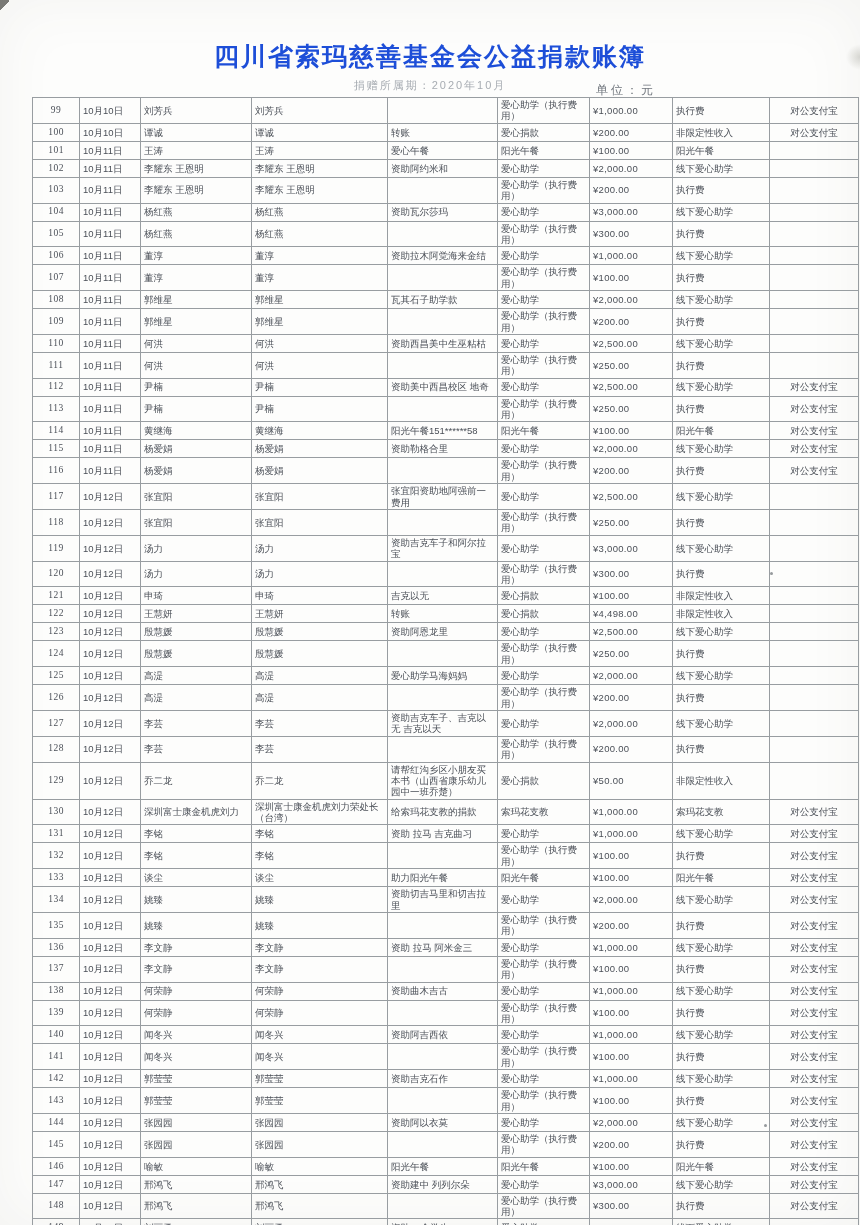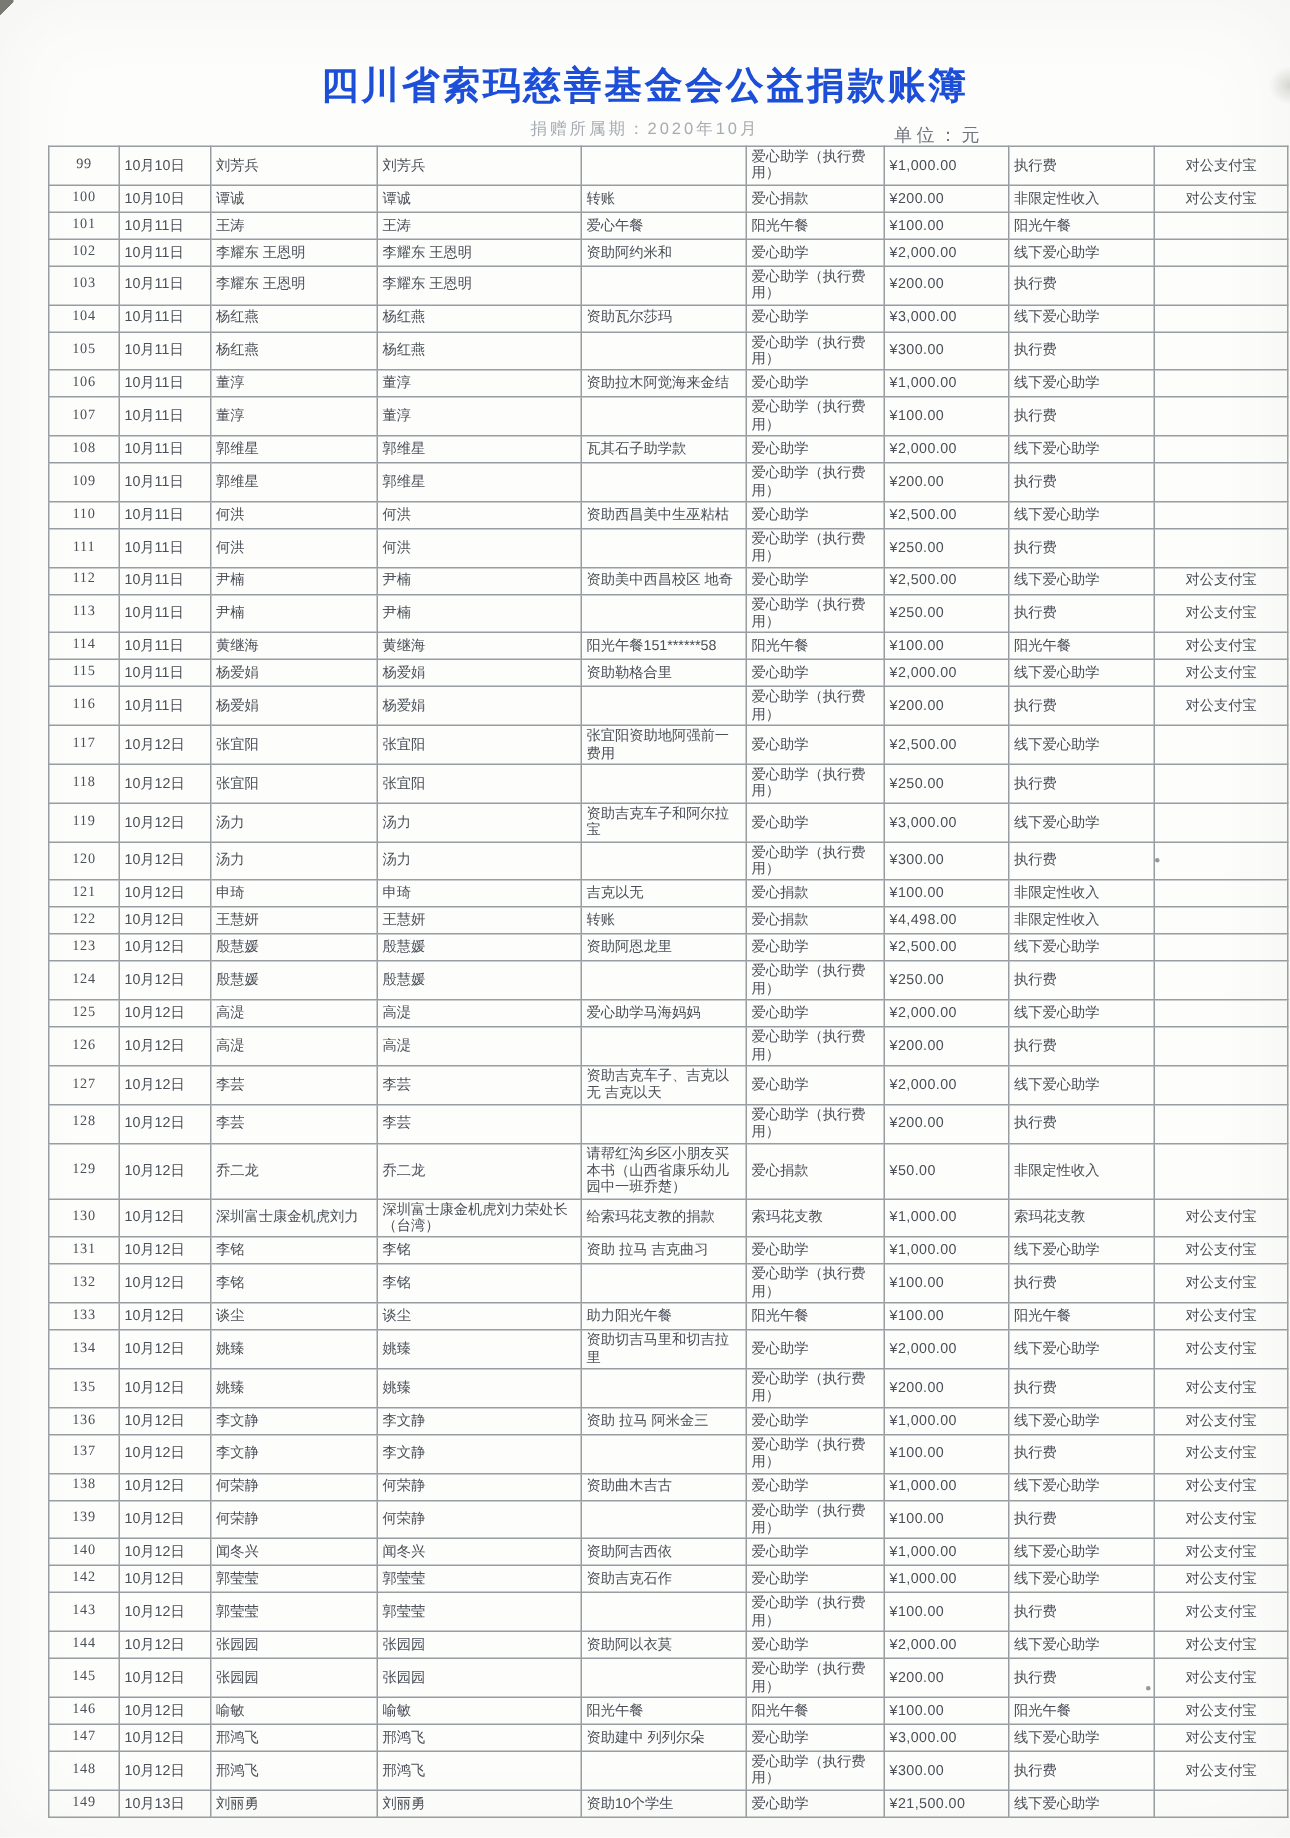--- a/index.html
+++ b/index.html
@@ -564,20 +564,31 @@
           <td class="col-date">10月12日</td>
           <td class="col-name">闻冬兴</td>
           <td class="col-name2">闻冬兴</td>
           <td class="col-desc">资助阿吉西依</td>
           <td class="col-cat">爱心助学</td>
           <td class="col-amt">¥1,000.00</td>
           <td class="col-subj">线下爱心助学</td>
           <td class="col-chan">对公支付宝</td>
         </tr>
         <tr>
+          <td class="col-no">141</td>
+          <td class="col-date">10月12日</td>
+          <td class="col-name">闻冬兴</td>
+          <td class="col-name2">闻冬兴</td>
+          <td class="col-desc"></td>
+          <td class="col-cat">爱心助学（执行费用）</td>
+          <td class="col-amt">¥100.00</td>
+          <td class="col-subj">执行费</td>
+          <td class="col-chan">对公支付宝</td>
+        </tr>
+        <tr>
           <td class="col-no">142</td>
           <td class="col-date">10月12日</td>
           <td class="col-name">郭莹莹</td>
           <td class="col-name2">郭莹莹</td>
           <td class="col-desc">资助吉克石作</td>
           <td class="col-cat">爱心助学</td>
           <td class="col-amt">¥1,000.00</td>
           <td class="col-subj">线下爱心助学</td>
           <td class="col-chan">对公支付宝</td>
         </tr>

